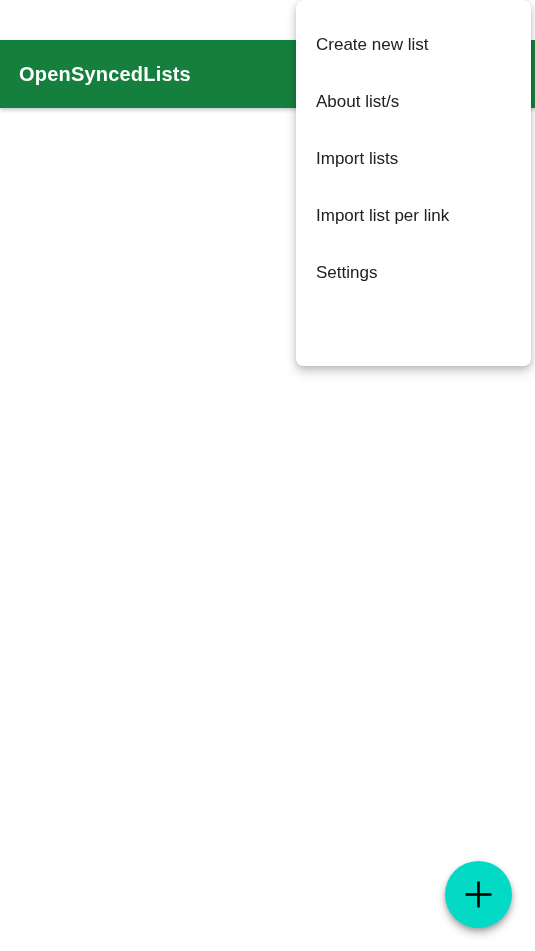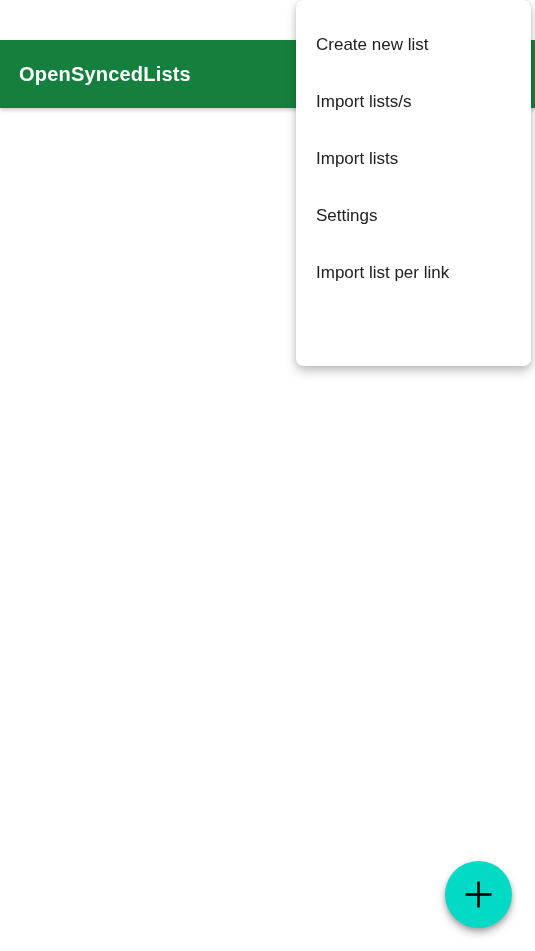--- a/index.html
+++ b/index.html
@@ -126,24 +126,24 @@
     <div id="appbar-title">OpenSyncedLists</div>
   </div>
 
   <div id="content">
     <span></span>
   </div>
 
   <div id="popup-menu">
     <div id="menu-list">
       <div class="menu-item">Create new list</div>
-      <div class="menu-item">Import lists/s</div>
+      <div class="menu-item">About list/s</div>
       <div class="menu-item">Import lists</div>
+      <div class="menu-item">Import list per link</div>
       <div class="menu-item">Settings</div>
-      <div class="menu-item">Import list per link</div>
     </div>
   </div>
 
   <div id="fab">
     <svg id="fab-plus-icon" viewBox="0 0 67 67">
       <line x1="33.5" y1="20.5" x2="33.5" y2="46.5" stroke="#000000" stroke-width="2.6"></line>
       <line x1="20.5" y1="33.5" x2="46.5" y2="33.5" stroke="#000000" stroke-width="2.6"></line>
     </svg>
   </div>
 

